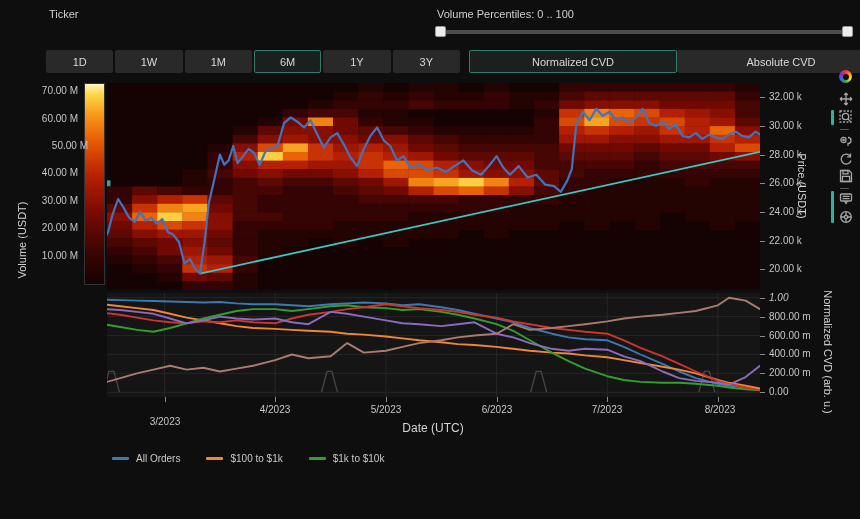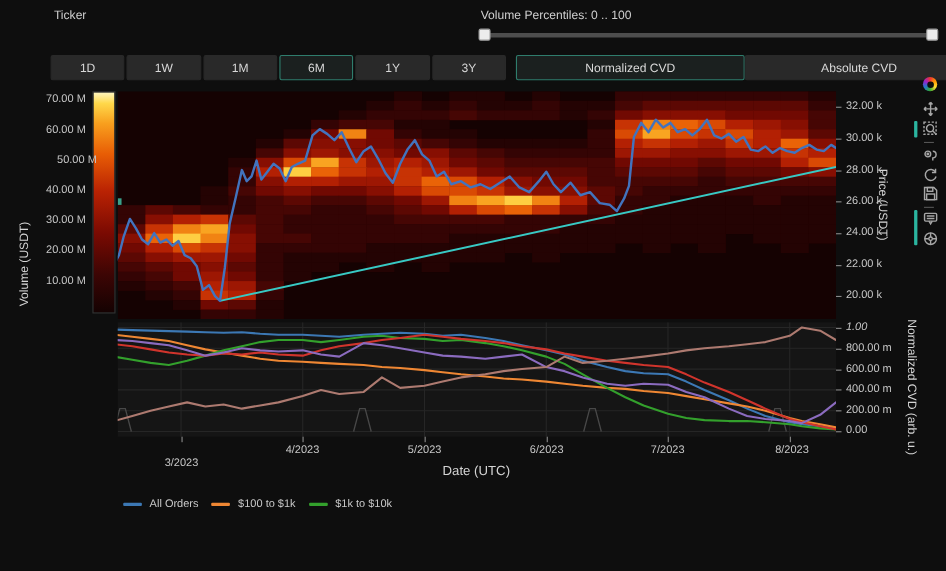--- a/index.html
+++ b/index.html
@@ -27,21 +27,21 @@
   
   .tool{position:absolute;width:16px;height:16px;display:flex;align-items:center;justify-content:center;cursor:pointer;}
   .tool svg{stroke:#a6a6a6;fill:none;stroke-width:1.3;}
   .tool-sep{position:absolute;width:9px;height:1px;background:#555;}
   .tool-active-bar{position:absolute;width:3px;background:#2bb5a0;border-radius:1px;}
   .logo{position:absolute;width:13px;height:13px;border-radius:50%;
     background:conic-gradient(#e33 0deg,#f90 60deg,#fd3 120deg,#3a3 180deg,#27c 240deg,#92c 300deg,#e33 360deg);}
   .logo::after{content:'';position:absolute;left:3.5px;top:3.5px;width:6px;height:6px;border-radius:50%;background:#0e0e0e;}
   
   .legend{position:absolute;left:112px;top:453px;}
-  .legend-row{display:flex;gap:12px;margin-bottom:22px;}
+  .legend-row{display:flex;gap:26px;margin-bottom:22px;}
   .legend-item{display:flex;align-items:center;gap:7px;}
   .swatch{width:17px;height:3px;border-radius:1px;}
   .legend-item span{font-size:10px;color:#c9c9c9;}
 </style>
 </head>
 <body>
 
 <div class="page">
 
   <div class="lbl" style="left:49px;top:8px;">Ticker</div>

